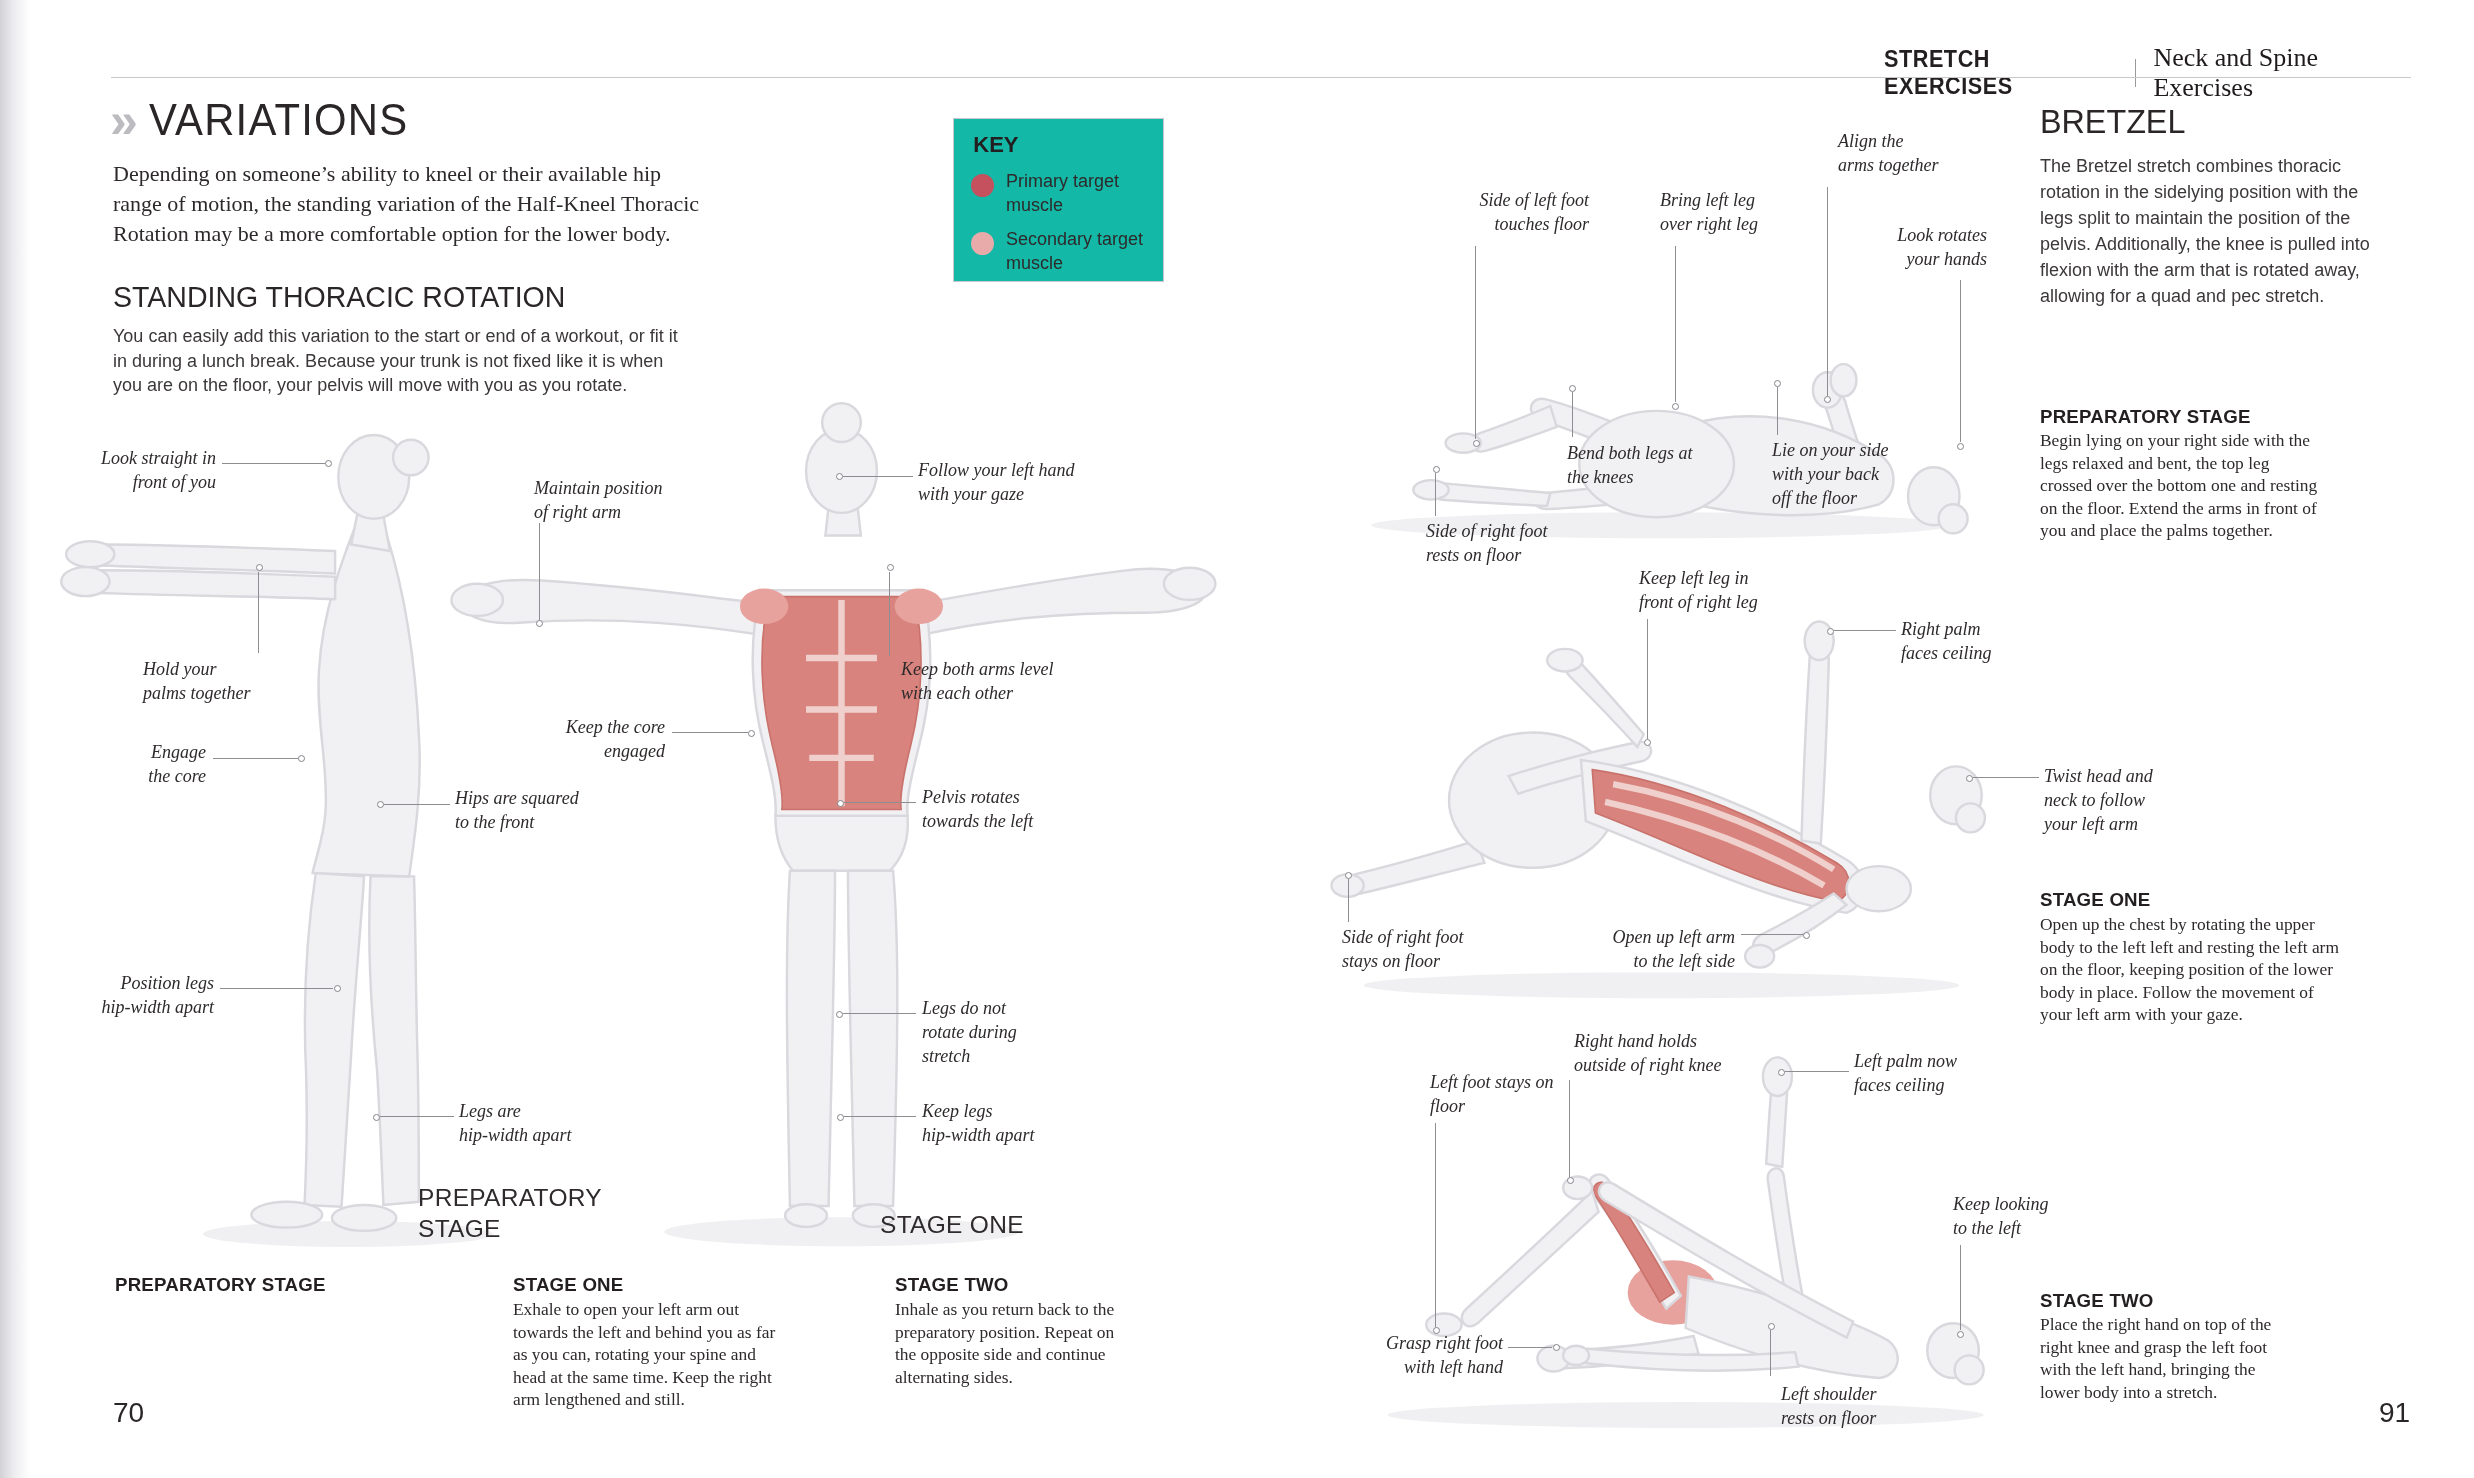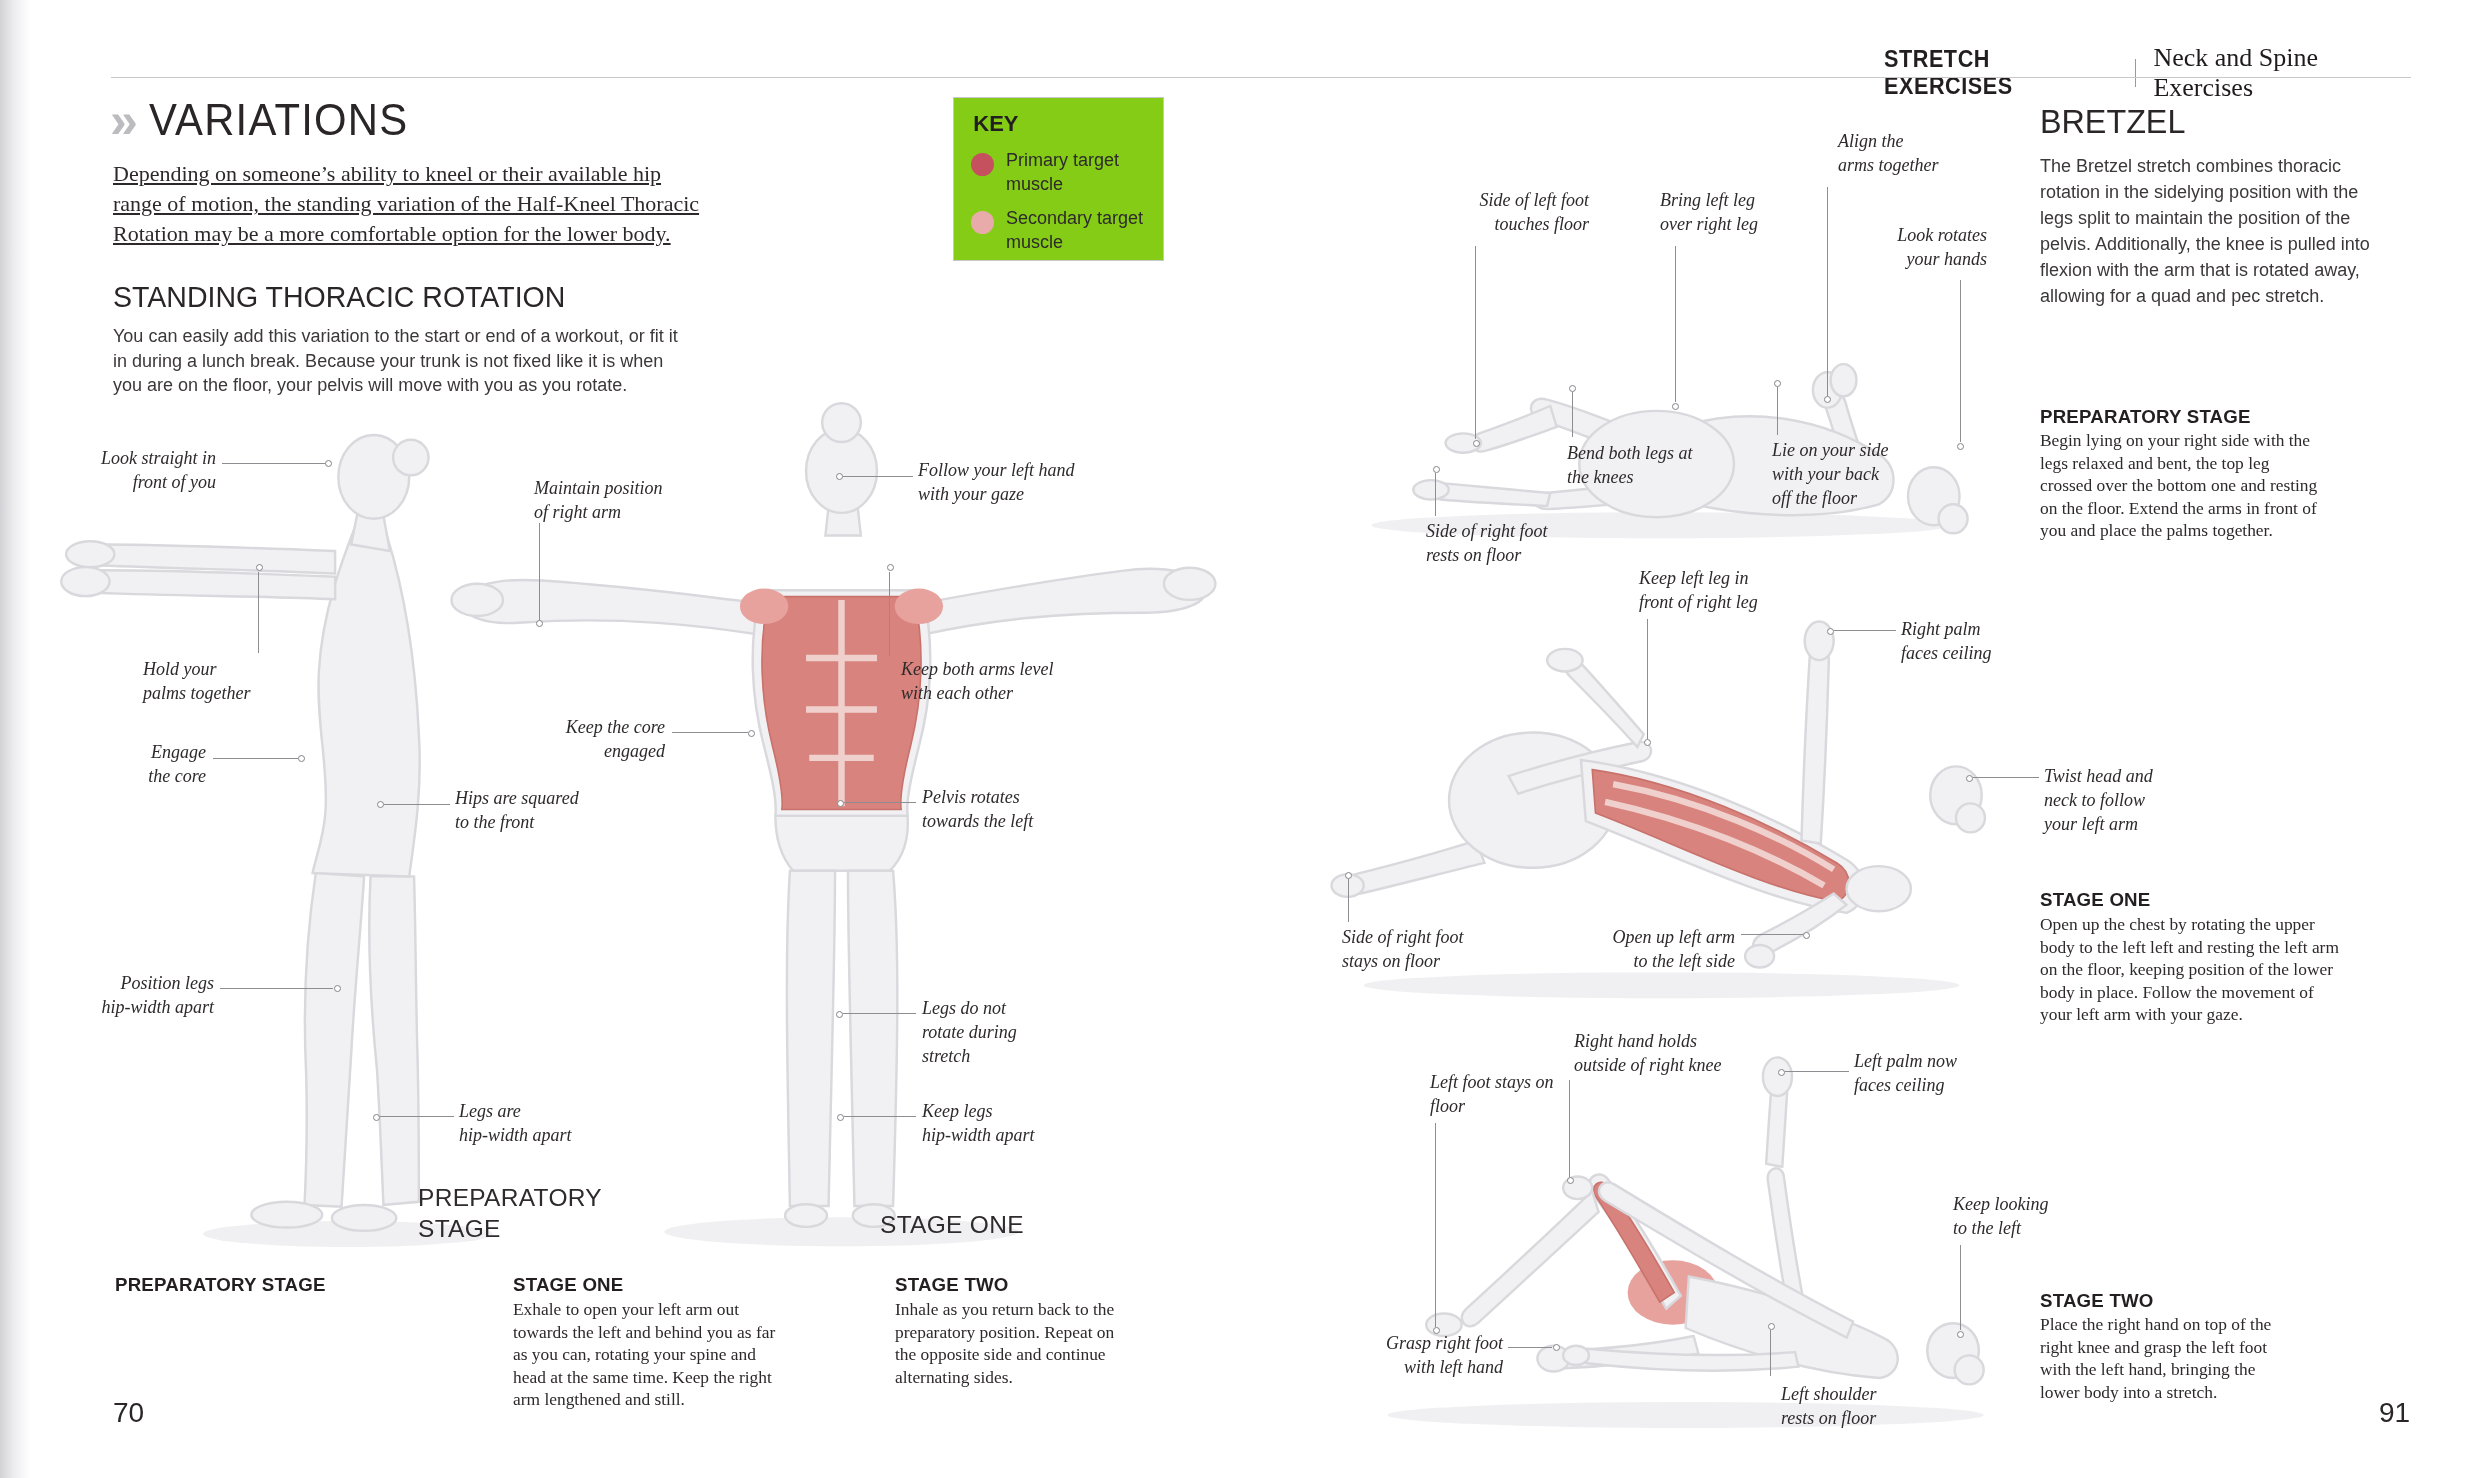--- a/index.html
+++ b/index.html
@@ -14,33 +14,33 @@
   .hdr-div { width:1.3px; height:28px; background:#9a9a9e; margin:0 17px; }
   #hdr .sub { font:26px "Liberation Serif", serif; color:#1f1b1c; }
   #hdr-rule { position:absolute; left:111px; top:77px; width:2305px; height:1.3px; background:#c9c9cb; }
 
   .title-row { position:absolute; display:flex; align-items:center; }
   .chev { font:700 50px "Liberation Sans", sans-serif; color:#bcbcc0; margin-right:11.6px; line-height:1; }
   .big-title { font:400 45px "Liberation Sans", sans-serif; color:#2a2526; letter-spacing:1.3px; transform:scaleX(.93); transform-origin:left; white-space:nowrap; }
   .mid-title { position:absolute; font:400 30px "Liberation Sans", sans-serif; color:#2a2526; letter-spacing:0; transform:scaleX(.95); transform-origin:left; white-space:nowrap; }
   #bretzel-title { position:absolute; font:400 34px "Liberation Sans", sans-serif; color:#2a2526; transform:scaleX(.95); transform-origin:left; }
 
-  .serif-lead { position:absolute; font:22px/30px "Liberation Serif", serif; color:#2d292a; white-space:pre-line;text-decoration:underline; }
+  .serif-lead { position:absolute; font:22px/30px "Liberation Serif", serif; color:#2d292a; white-space:pre-line; }
   .body-sans  { position:absolute; font:18px/24.5px "Liberation Sans", sans-serif; color:#3c3839; white-space:pre-line; }
   .body-serif { position:absolute; font:17.4px/22.6px "Liberation Serif", serif; color:#2e2a2b; white-space:pre-line; }
   .mini-h { position:absolute; font:700 18.7px/23px "Liberation Sans", sans-serif; color:#231f20; letter-spacing:0.2px; white-space:pre-line; }
   .cap { position:absolute; font:24.5px/31px "Liberation Sans", sans-serif; color:#2f2b2c; letter-spacing:0.3px; white-space:pre-line; }
   .pagenum { position:absolute; font:28px "Liberation Sans", sans-serif; color:#2a2526; }
 
   .lbl { position:absolute; font:italic 18px/24px "Liberation Serif", serif; color:#2e2a2b; white-space:pre-line; }
   .lbl.r { text-align:right; }
   .lead { position:absolute; background:#8e8e92; }
   .anch { position:absolute; width:7px; height:7px; border:1.3px solid #84848a; border-radius:50%; background:#ffffff; box-sizing:border-box; }
 
-  #key-box { position:absolute; left:953px; top:97px; width:209px; height:162px; border:1.3px solid #c8c8cc; background:#84cc16; }
+  #key-box { position:absolute; left:953px; top:118px; width:209px; height:162px; border:1.3px solid #c8c8cc; background:#14b8a6; }
   #key-box .ktitle { position:absolute; left:19.3px; top:13px; font:700 22px "Liberation Sans", sans-serif; color:#231f20; }
   #key-box .dot { position:absolute; width:23px; height:23px; border-radius:50%; }
   #key-box .klbl { position:absolute; font:18px/24px "Liberation Sans", sans-serif; color:#2e2a2b; white-space:pre-line; }
 
   .fig { position:absolute; }
   .b  { fill:#f1f1f4; stroke:#d8d8dd; stroke-width:1.5; }
   .m1 { fill:#d8837d; stroke:#c9726c; stroke-width:1; }
   .m2 { fill:#e7a29d; stroke:none; }
   .streak { stroke:#f0d0cc; stroke-width:4; fill:none; }
   .shadow { fill:#ededf0; opacity:.85; stroke:none; }

